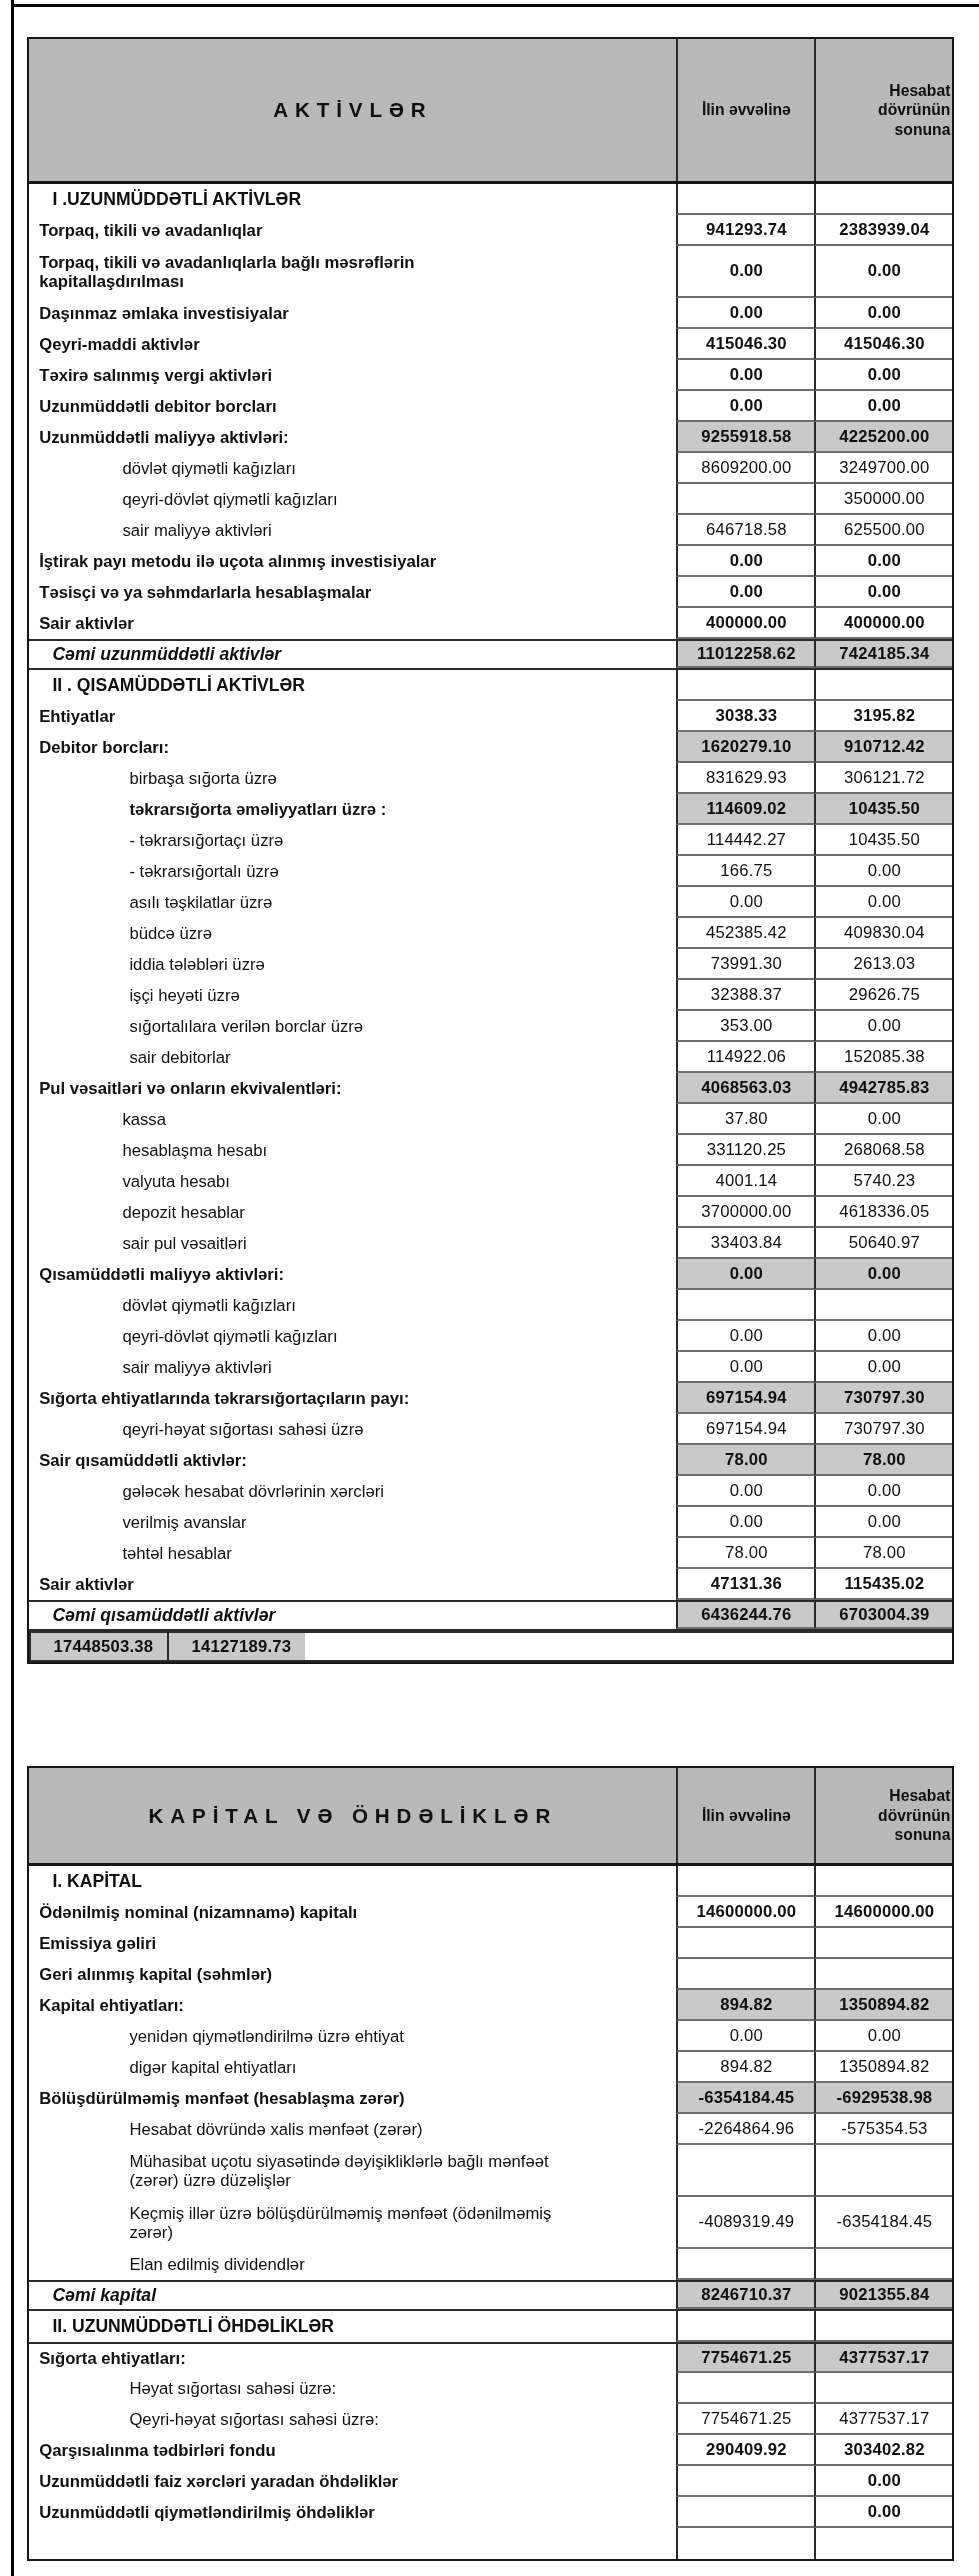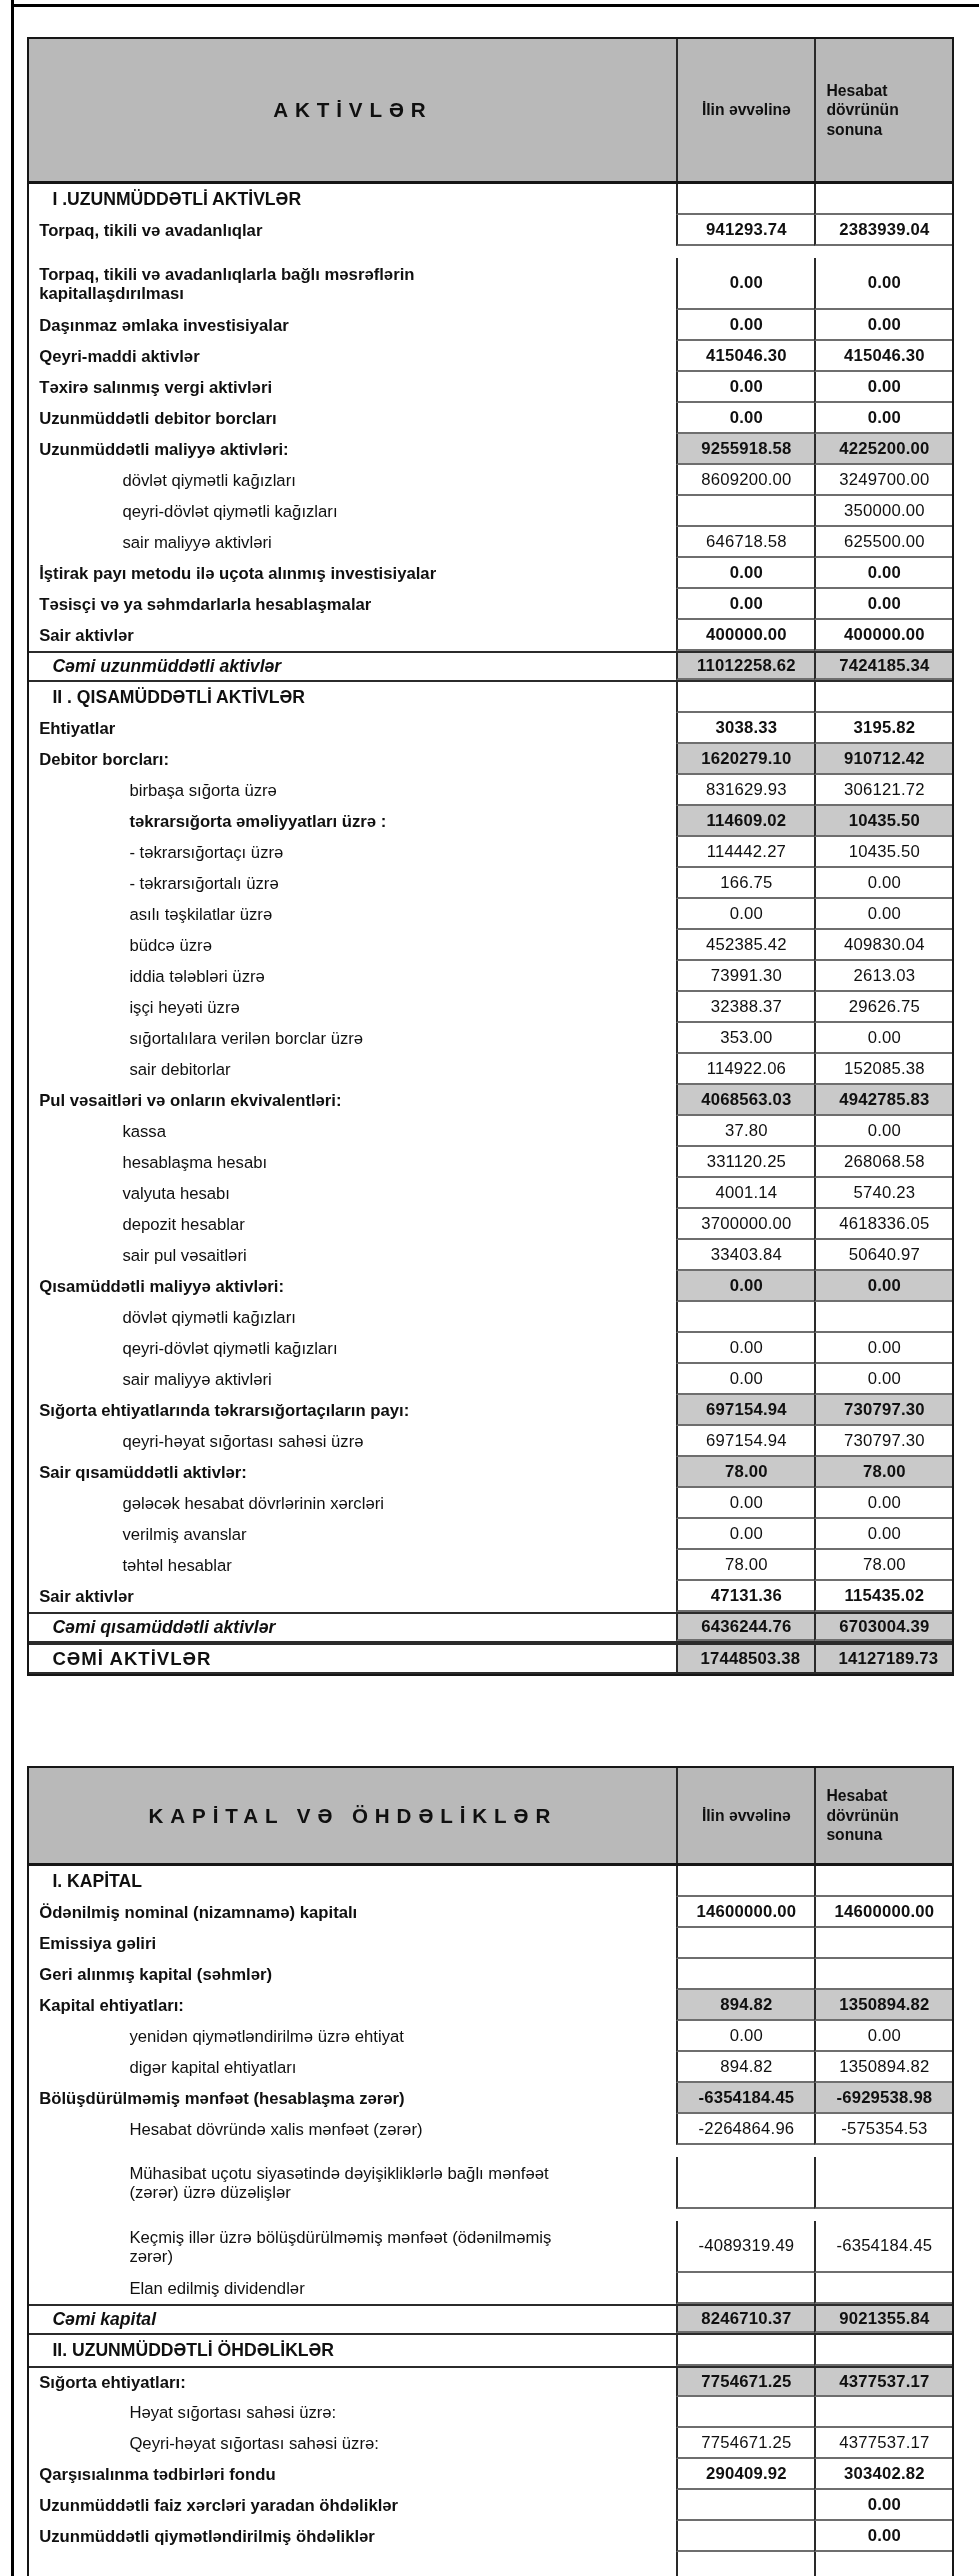--- a/index.html
+++ b/index.html
@@ -19,26 +19,26 @@
 
   .thead{display:flex;background:var(--header-bg,#b9b9b9);border-bottom:3.9px solid #161616;box-sizing:border-box;}
   .tbl-0 .thead{height:145px;}
   .tbl-1 .thead{height:98px;}
   .hlbl{
     flex:1 1 auto;display:flex;align-items:center;justify-content:center;
     font-weight:bold;font-size:20.6px;letter-spacing:6.9px;text-align:center;
   }
   .hv{
     flex:0 0 138px;box-sizing:border-box;border-left:2px solid #2a2a2a;
-    display:flex;align-items:center;justify-content:center;text-align:left;
-    font-weight:bold;font-size:15.7px;line-height:1.25;padding:10px;
+    display:flex;align-items:center;justify-content:center;text-align:right;
+    font-weight:bold;font-size:15.7px;line-height:1.25;padding:2px;
   }
 
   .row{display:flex;min-height:31px;box-sizing:border-box;}
-  .row.h2{min-height:52px;margin-top:12px;}
+  .row.h2{min-height:52px;}
   .lbl{
     flex:1 1 auto;display:flex;align-items:center;
     padding:2px 7.8px 2px 9.8px;font-size:16.7px;line-height:1.15;box-sizing:border-box;
   }
   .lbl span{display:block;}
   .row.ind1 .lbl{padding-left:100px;}
   .row.ind2 .lbl{padding-left:93px;}
   .wrap .lbl span{max-width:441px;}
   .v{
     flex:0 0 138px;box-sizing:border-box;border-left:2px solid #2a2a2a;
@@ -387,23 +387,20 @@
           <div class="v">115435.02</div>
         </div>
         <div class="row tot s">
           <div class="lbl">
             <span>Cəmi qısamüddətli aktivlər</span>
           </div>
           <div class="v">6436244.76</div>
           <div class="v">6703004.39</div>
         </div>
         <div class="row grand s">
-          <div class="lbl">
-            <span>CƏMİ AKTİVLƏR</span>
-          </div>
           <div class="v">17448503.38</div>
           <div class="v">14127189.73</div>
         </div>
       </div>
   </section>
 
   <section class="tbl tbl-1">
     <header class="thead">
       <div class="hlbl">KAPİTAL VƏ  ÖHDƏLİKLƏR</div>
       <div class="hv">İlin əvvəlinə</div>

